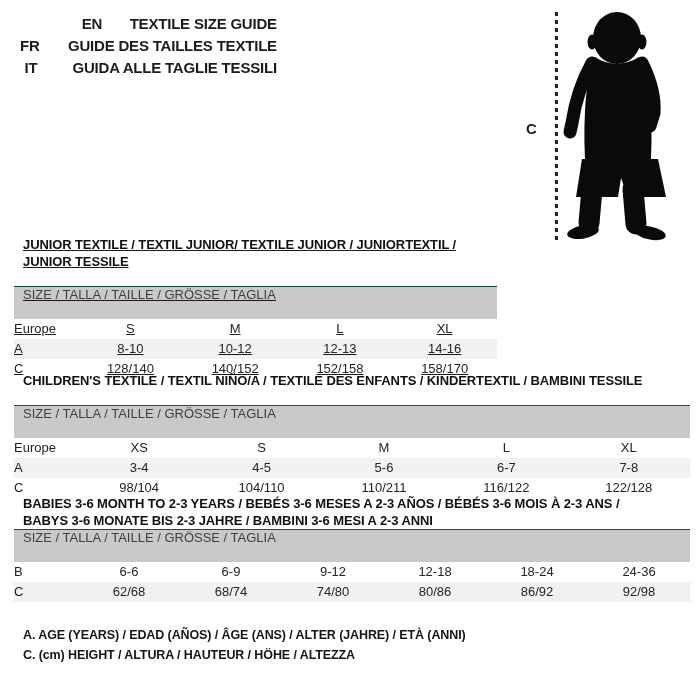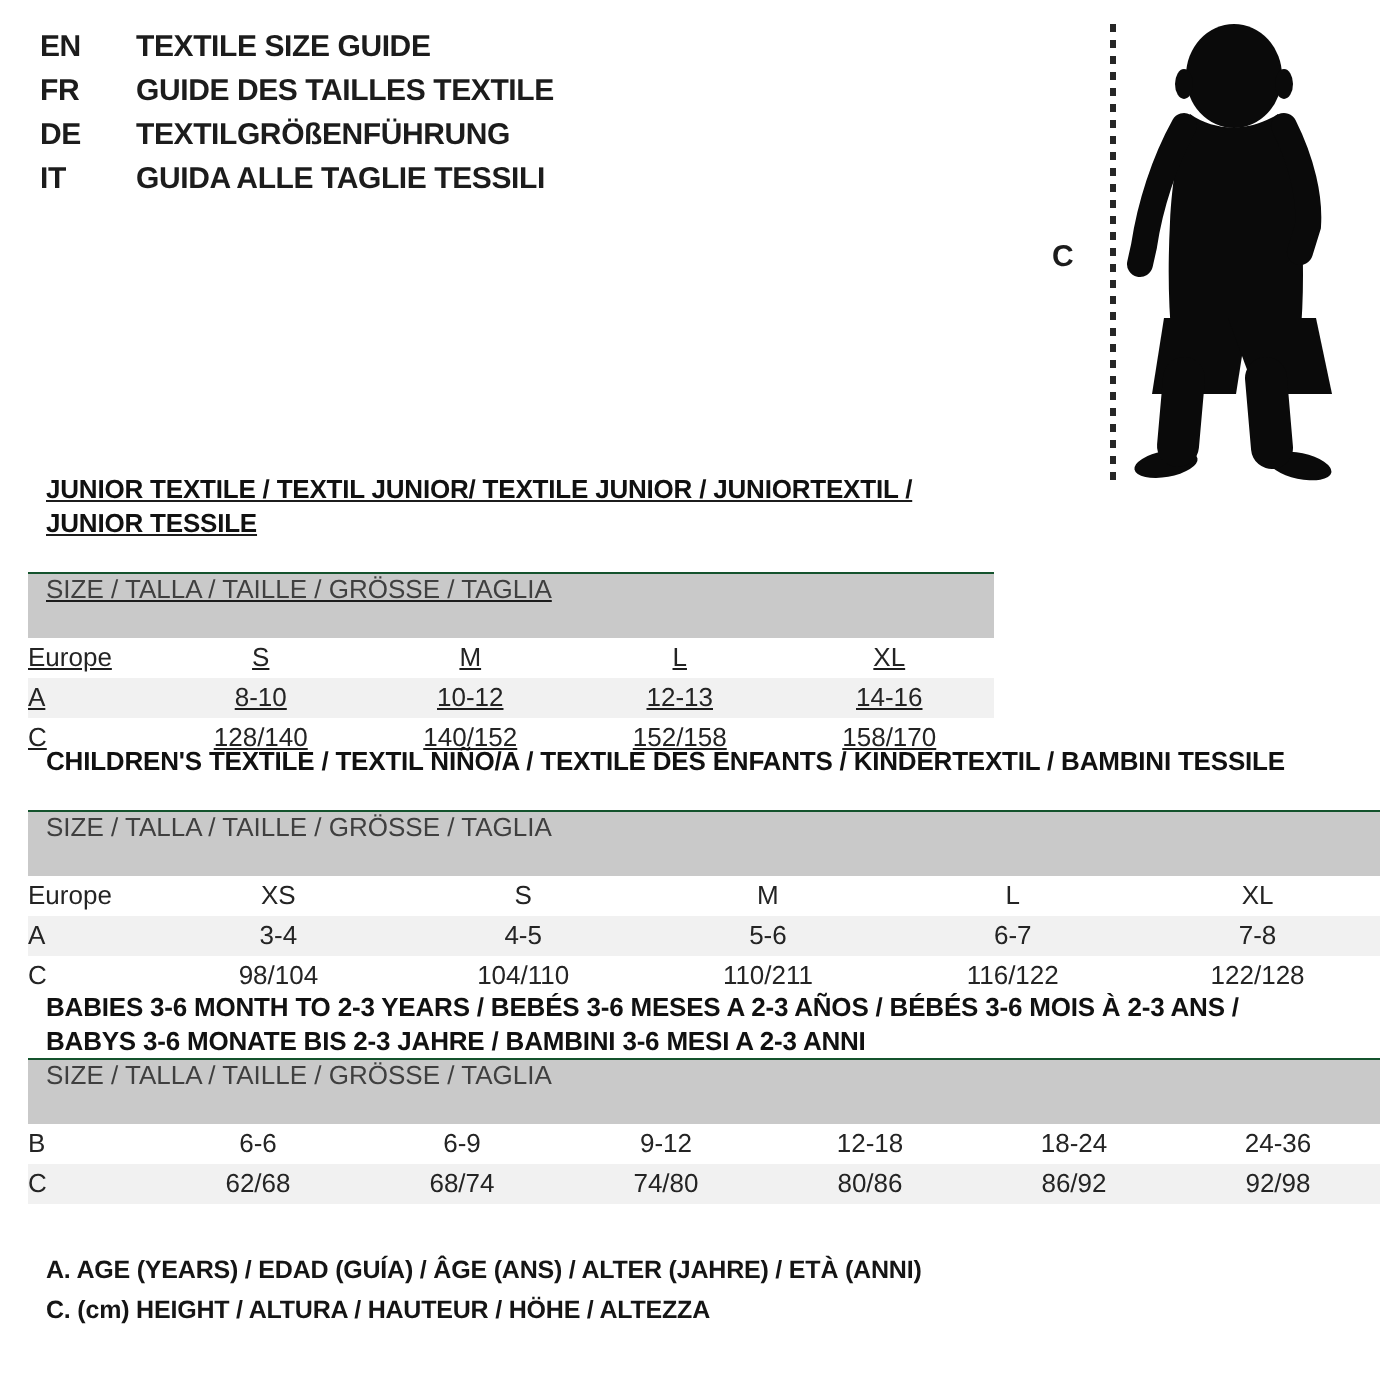--- a/index.html
+++ b/index.html
@@ -2,21 +2,21 @@
 <html><head>
 <meta charset="utf-8">
 <style>
   html,body{margin:0;padding:0;background:#fff;}
   .canvas{
     position:relative;width:700px;height:700px;background:#ffffff;
     font-family:"Liberation Sans",sans-serif;color:#1c1c1c;overflow:hidden;
   }
   
   .langs{position:absolute;left:20px;top:13px;}
-  .lang-row{display:flex;height:22px;line-height:22px;font-size:15px;font-weight:bold;letter-spacing:-0.2px;}
+  .lang-row{display:flex;height:22px;line-height:22px;font-size:15px;font-weight:bold;letter-spacing:-0.2px;justify-content:flex-end;}
   .lang-code{width:48px;}
   
   .fig-label{position:absolute;left:526px;top:120px;font-size:15px;font-weight:bold;}
   .dash-line{position:absolute;left:555px;top:12px;width:3px;height:231px;
     background:repeating-linear-gradient(to bottom,#262626 0 4px,transparent 4px 8px);}
   .silhouette{position:absolute;left:562px;top:11px;}
   
   .table-block{position:absolute;left:14px;}
   .tbl-junior{top:236px;width:483px;text-decoration:underline;}
   .tbl-children{top:372px;width:676px;}
@@ -41,24 +41,20 @@
 <div class="canvas">
 
   <div class="langs" id="langs">
       <div class="lang-row">
         <span class="lang-code">EN</span>
         <span class="lang-label">TEXTILE SIZE GUIDE</span>
       </div>
       <div class="lang-row">
         <span class="lang-code">FR</span>
         <span class="lang-label">GUIDE DES TAILLES TEXTILE</span>
-      </div>
-      <div class="lang-row">
-        <span class="lang-code">DE</span>
-        <span class="lang-label">TEXTILGRÖßENFÜHRUNG</span>
       </div>
       <div class="lang-row">
         <span class="lang-code">IT</span>
         <span class="lang-label">GUIDA ALLE TAGLIE TESSILI</span>
       </div>
     </div>
 
   <span class="fig-label">C</span>
   <div class="dash-line"></div>
 
@@ -196,17 +192,17 @@
               <td class="val">80/86</td>
               <td class="val">86/92</td>
               <td class="val">92/98</td>
             </tr>
           </tbody>
         </table>
       </div>
     </div>
 
   <div class="footnotes" id="footnotes">
-      <div class="footnote">A. AGE (YEARS) / EDAD (GUÍA) / ÂGE (ANS) / ALTER (JAHRE) / ETÀ (ANNI)</div>
+      <div class="footnote">A. AGE (YEARS) / EDAD (AÑOS) / ÂGE (ANS) / ALTER (JAHRE) / ETÀ (ANNI)</div>
       <div class="footnote">C. (cm) HEIGHT / ALTURA / HAUTEUR / HÖHE / ALTEZZA</div>
     </div>
 
 </div>
 
 </body></html>

